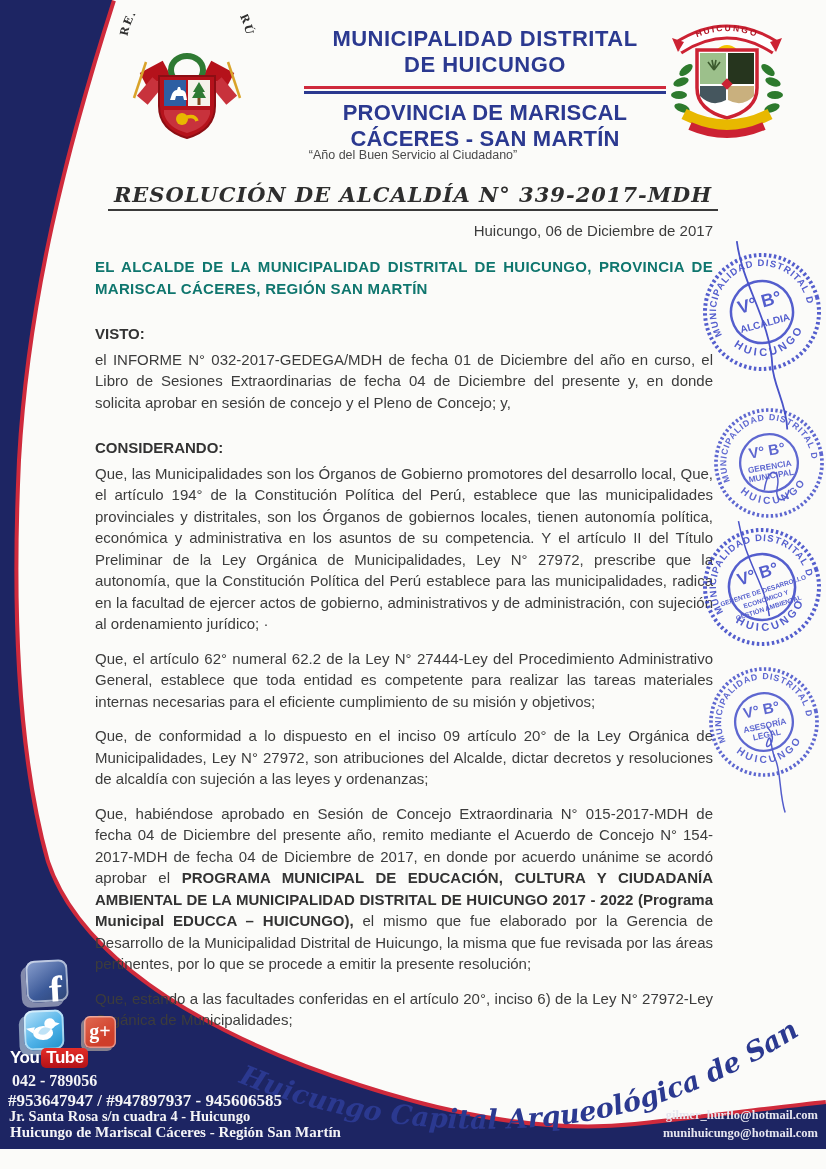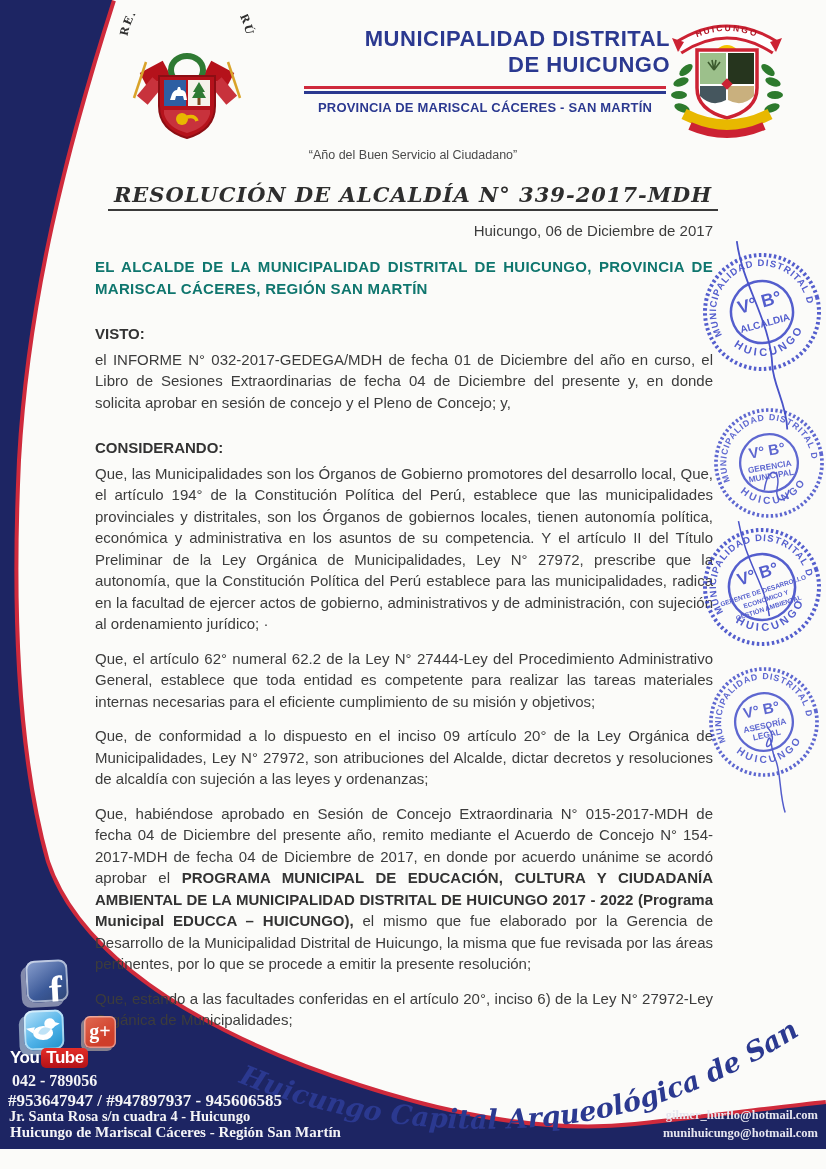--- a/index.html
+++ b/index.html
@@ -10,25 +10,25 @@
   }
   svg{display:block;}
   .abs{position:absolute;}
 
   
   .bg-svg{position:absolute;inset:0;z-index:0;}
 
   
   .peru-arms{left:112px;top:14px;z-index:2;}
   .head-center{left:300px;top:26px;width:370px;text-align:center;z-index:2;}
-  .head-title{font-size:22px;font-weight:bold;color:#2b3990;letter-spacing:.5px;line-height:26px;text-align:right;}
+  .head-title{font-size:22px;font-weight:bold;color:#2b3990;letter-spacing:.5px;line-height:26px;}
   .head-rule{margin:8px 4px 6px 4px;}
   .head-rule .r{height:3px;background:#cf2a3c;}
   .head-rule .b{height:3px;background:#2b3990;margin-top:2px;}
-  .head-sub{font-size:13px;font-weight:bold;color:#2b3990;letter-spacing:.2px;}
+  .head-sub{font-size:22px;font-weight:bold;color:#2b3990;letter-spacing:.2px;}
   .hui-shield{left:652px;top:8px;z-index:2;}
   .motto{left:0;top:148px;width:100%;text-align:center;font-size:12.5px;color:#4a4a4a;z-index:2;}
 
   .doc-title-wrap{left:0;top:182px;width:100%;text-align:center;z-index:2;}
   .doc-title{
     display:inline-block;font-family:"DejaVu Serif","Liberation Serif",serif;
     font-style:italic;font-weight:bold;font-size:21px;color:#2e2e2e;
     letter-spacing:1px;border-bottom:2.5px solid #3a3a3a;padding:0 6px 2px 6px;
   }
   .dateline{left:95px;top:222px;width:618px;text-align:right;font-size:15px;z-index:2;}

